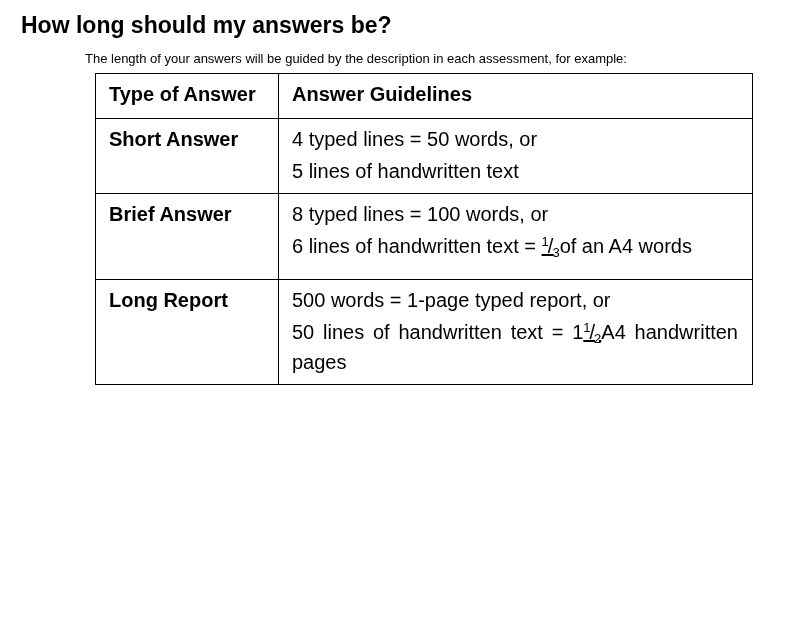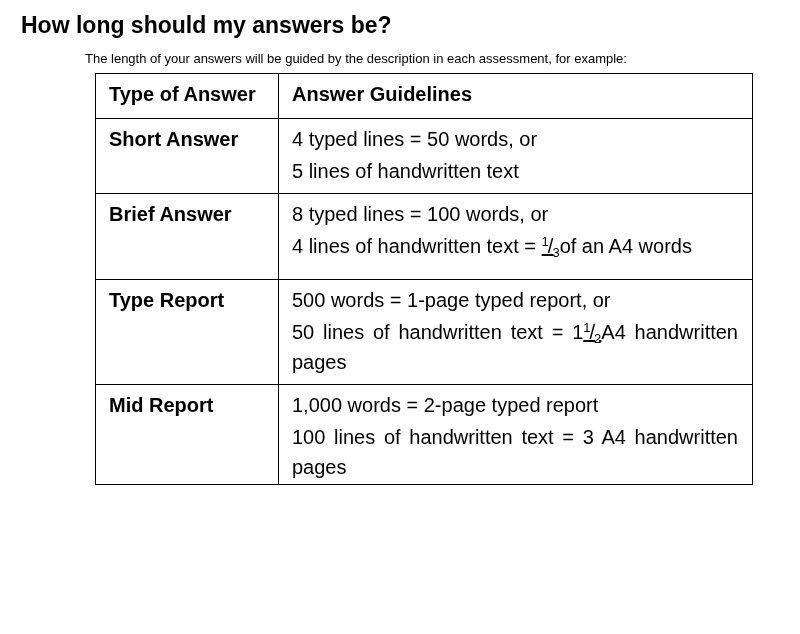--- a/index.html
+++ b/index.html
@@ -79,34 +79,27 @@
     <td>
       <p>4 typed lines = 50 words, or</p>
       <p>5 lines of handwritten text</p>
     </td>
   </tr>
 
   <tr class="r-long">
     <td class="type-cell">Brief Answer</td>
     <td>
       <p>8 typed lines = 100 words, or</p>
-      <p><span>4 lines of handwritten text = </span><span class="frac"><span class="fr-num">1</span><span class="fr-slash">/</span><span class="fr-den">3</span></span><span>of an A4 words</span></p>
+      <p><span>6 lines of handwritten text = </span><span class="frac"><span class="fr-num">1</span><span class="fr-slash">/</span><span class="fr-den">3</span></span><span>of an A4 words</span></p>
     </td>
   </tr>
 
   <tr class="r-brief">
-    <td class="type-cell">Type Report</td>
+    <td class="type-cell">Long Report</td>
     <td>
       <p>500 words = 1-page typed report, or</p>
       <p class="just"><span>50 lines of handwritten text = 1</span><span class="frac"><span class="fr-num">1</span><span class="fr-slash">/</span><span class="fr-den">2</span></span><span>A4 handwritten pages</span></p>
     </td>
   </tr>
 
-  <tr class="r-mid">
-    <td class="type-cell">Mid Report</td>
-    <td>
-      <p>1,000 words = 2-page typed report</p>
-      <p class="just">100 lines of handwritten text = 3 A4 handwritten pages</p>
-    </td>
-  </tr>
 
 </tbody>
   </table>
 
 </body></html>

